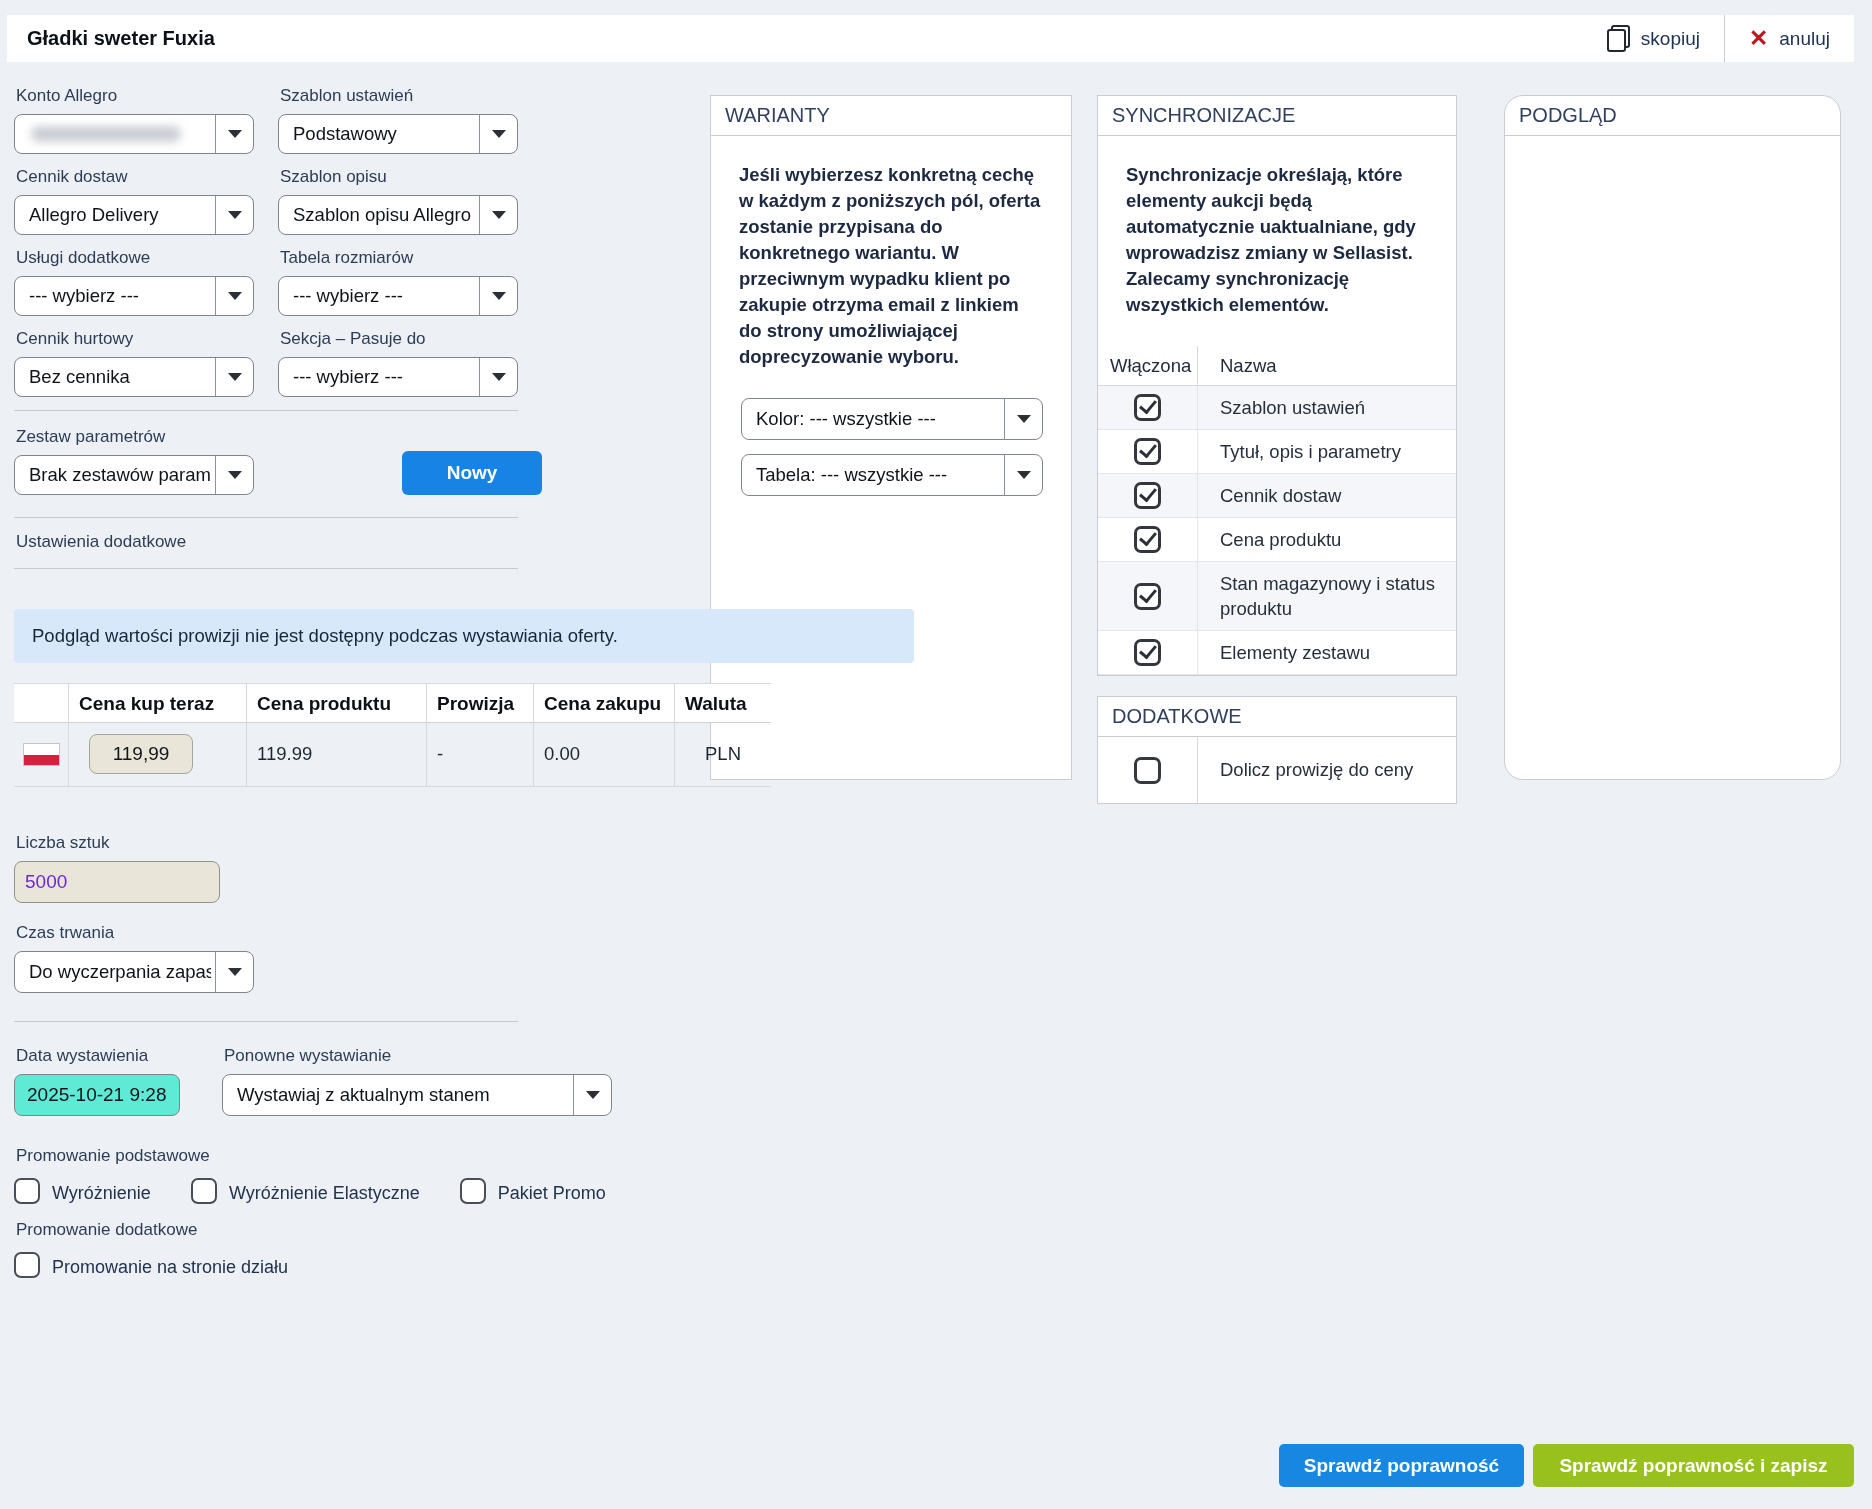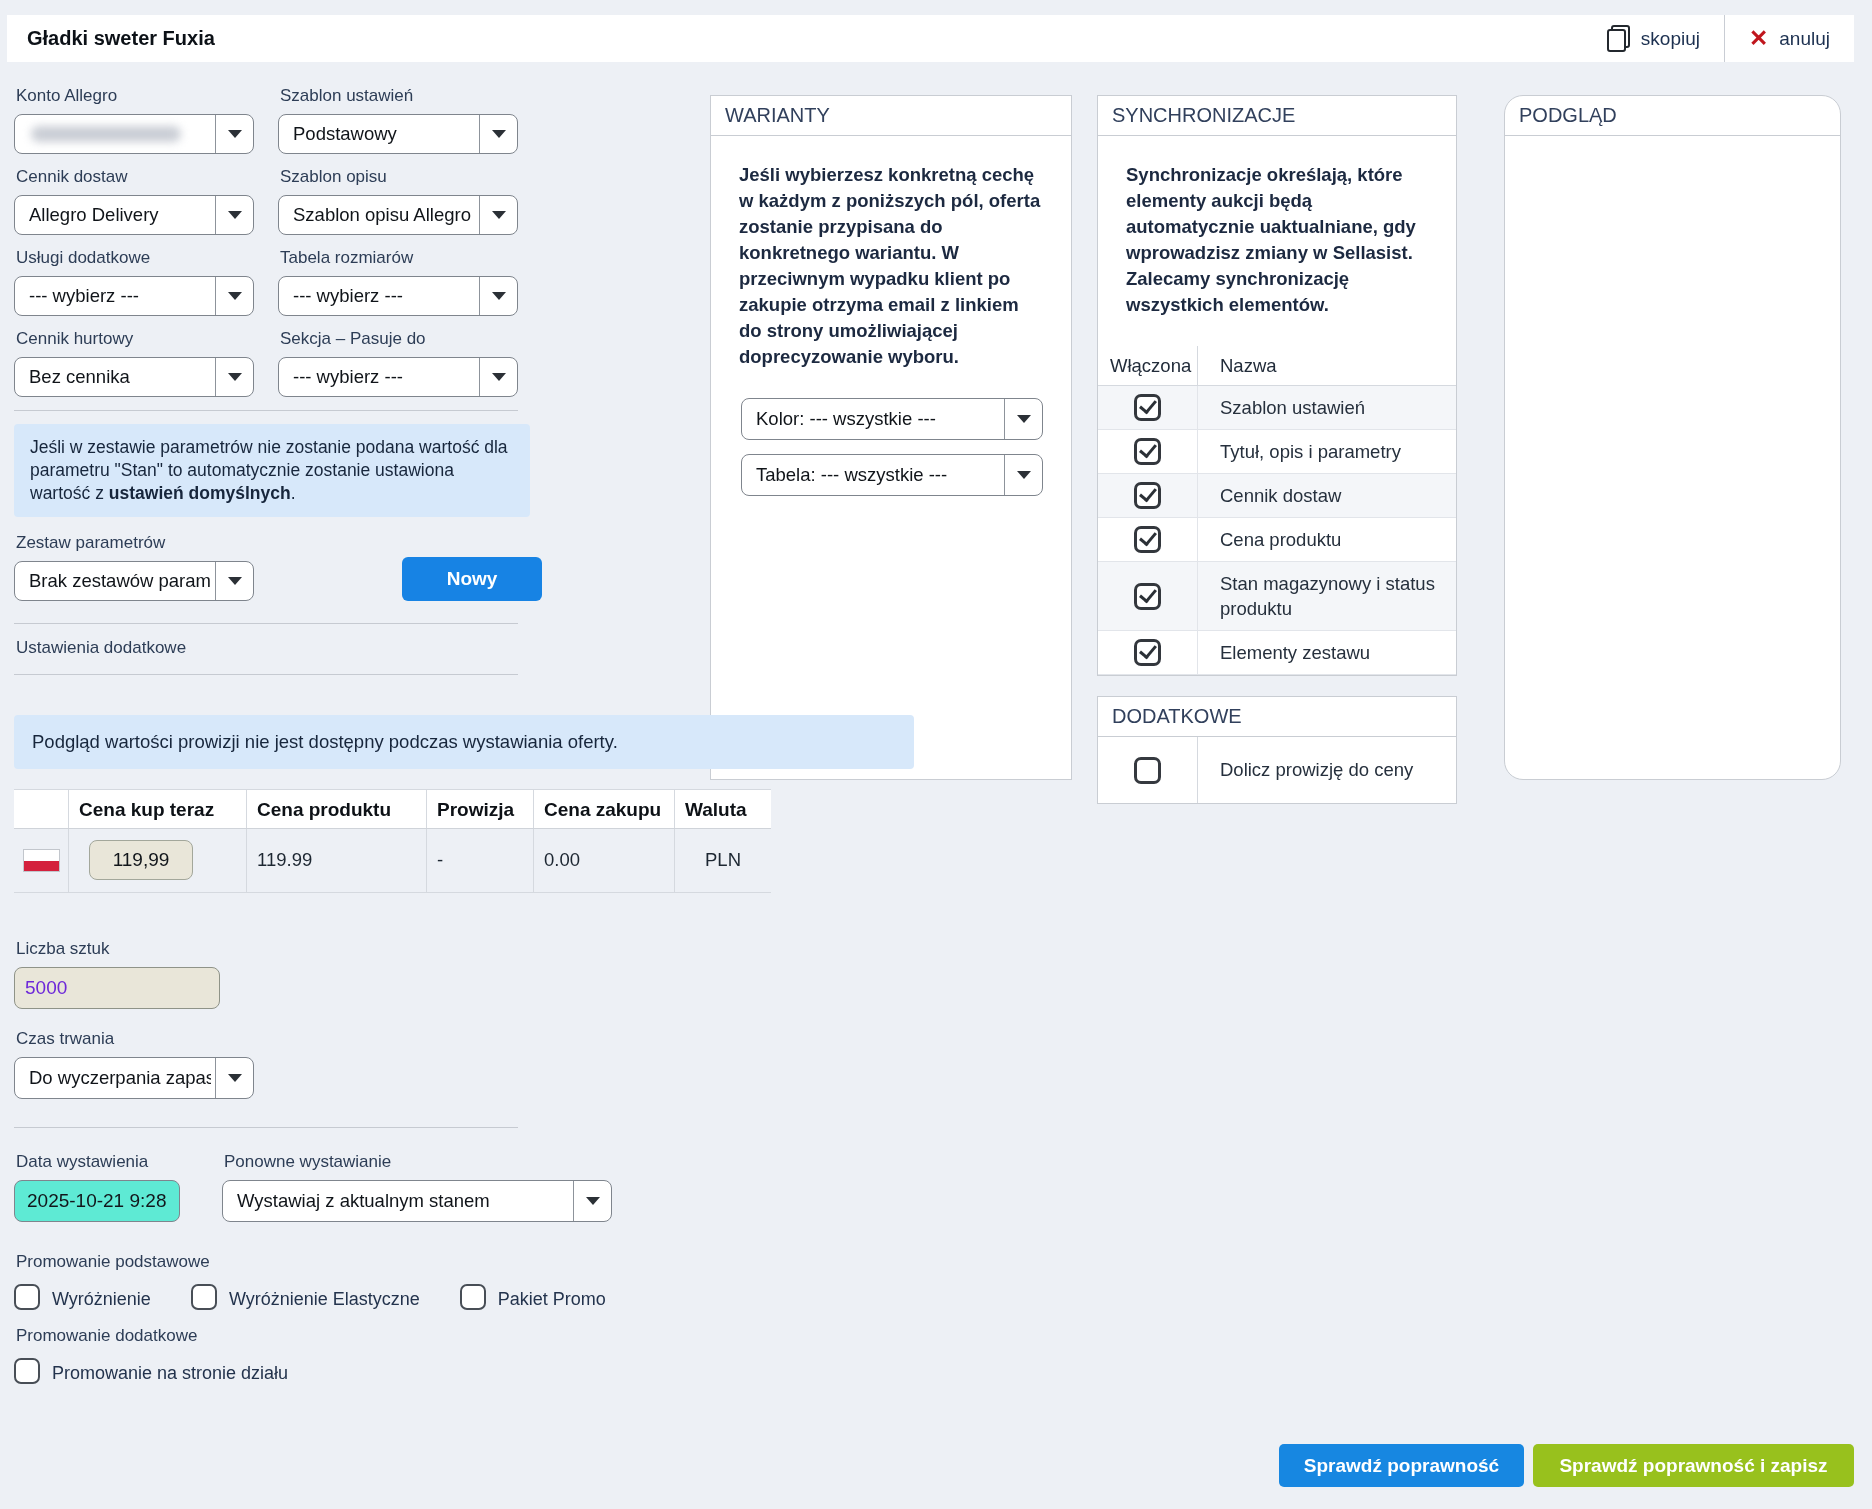--- a/index.html
+++ b/index.html
@@ -206,23 +206,20 @@
         <span class="val">--- wybierz ---</span>
         <span class="arr">
             <i class="tri"></i>
           </span>
       </div>
     </div>
   </div>
 
   <hr class="div">
 
-  <div id="stan-box" class="infobox">
-    <span>Jeśli w zestawie parametrów nie zostanie podana wartość dla parametru "Stan" to automatycznie zostanie ustawiona wartość z </span><b>ustawień domyślnych</b><span>.</span>
-  </div>
 
   <div id="zestaw-row">
     <span class="lbl">Zestaw parametrów</span>
     <div class="sel" style="width:240px;">
       <span class="val">Brak zestawów parametrów</span>
       <span class="arr">
           <i class="tri"></i>
         </span>
     </div>
     <button id="nowy-btn">Nowy</button>

